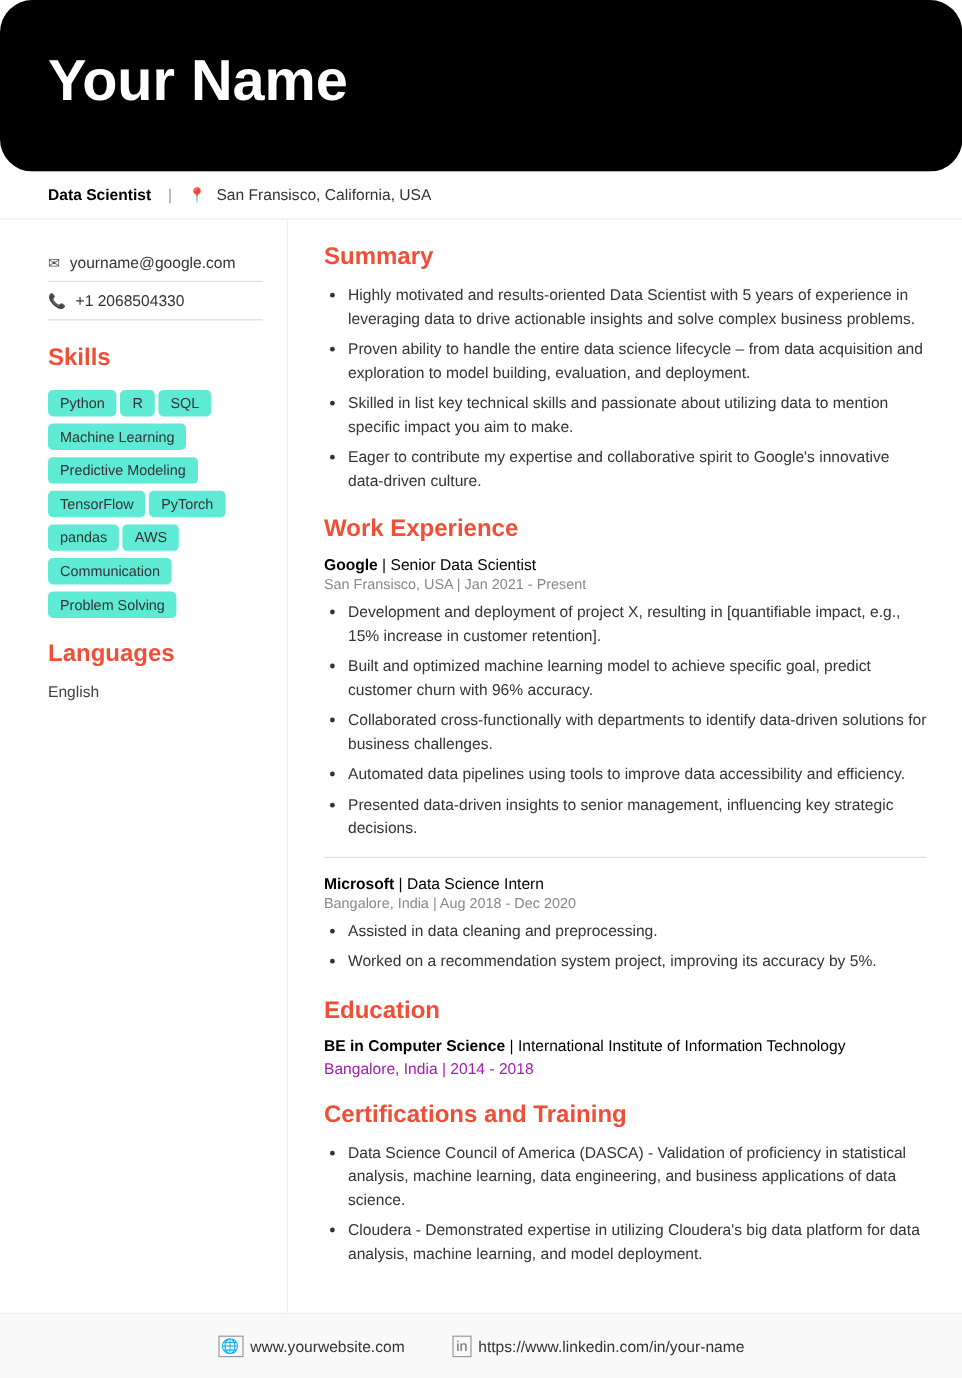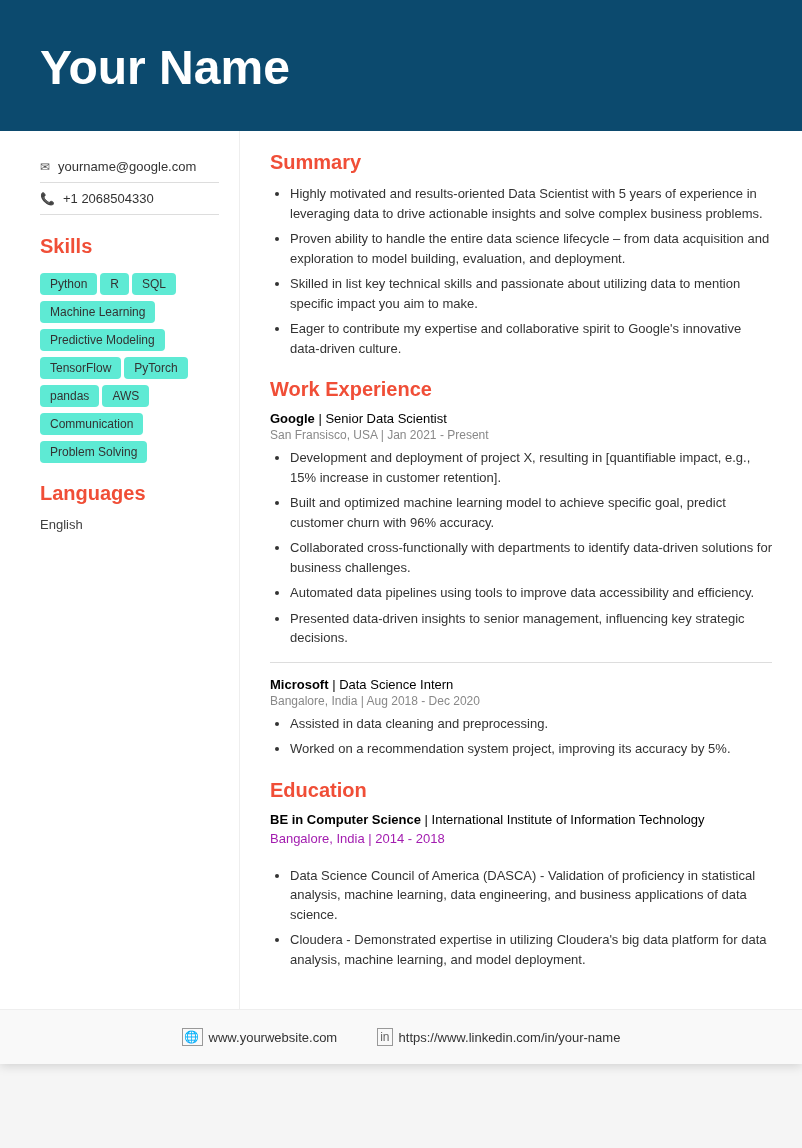--- a/index.html
+++ b/index.html
@@ -11,22 +11,23 @@
       justify-content: center;
       align-items: flex-start;
       min-height: 1148px;
     }
     .resume {
       width: 802px;
       background: #fff;
       box-shadow: 0 2px 10px rgba(0,0,0,0.15);
     }
     .header {
-      background: #0c4a6e;
-      padding: 40px 40px 36px 40px;
+      background: #000000;
+      padding: 40px 40px 48px 40px;
+      border-radius: 27px;
     }
     .header-name {
       color: #fff;
       font-size: 48px;
       font-weight: bold;
       font-family: Arial, sans-serif;
     }
     .subheader {
       display: flex;
       align-items: center;
@@ -173,20 +174,26 @@
   </style>
 </head>
 <body>
 
 <div class="resume">
 
   <div class="header">
     <div class="header-name">Your Name</div>
   </div>
 
+  <div class="subheader">
+    <span class="subheader-title">Data Scientist</span>
+    <span class="subheader-sep">|</span>
+    <span class="location-icon">📍</span>
+    <span class="subheader-location">San Fransisco, California, USA</span>
+  </div>
 
   <div class="main-content">
 
     <div class="sidebar">
 
       <div class="sidebar-contact">
         <div class="contact-item">
           <span class="contact-icon">✉</span>
           <span>yourname@google.com</span>
         </div>
@@ -256,20 +263,21 @@
         <div class="content-heading">Education</div>
         <div class="edu-degree">
           <strong><span>BE in Computer Science</span></strong>
           <span> | </span>
           <span>International Institute of Information Technology</span>
         </div>
         <div class="edu-location">Bangalore, India | 2014 - 2018</div>
       </div>
 
       <div class="content-section">
+        <div class="content-heading">Certifications and Training</div>
         <ul class="bullet-list">
 
         <li>Data Science Council of America (DASCA) - Validation of proficiency in statistical analysis, machine learning, data engineering, and business applications of data science.</li>
             <li>Cloudera - Demonstrated expertise in utilizing Cloudera's big data platform for data analysis, machine learning, and model deployment.</li>
           </ul>
       </div>
 
     </div>
   </div>
 

